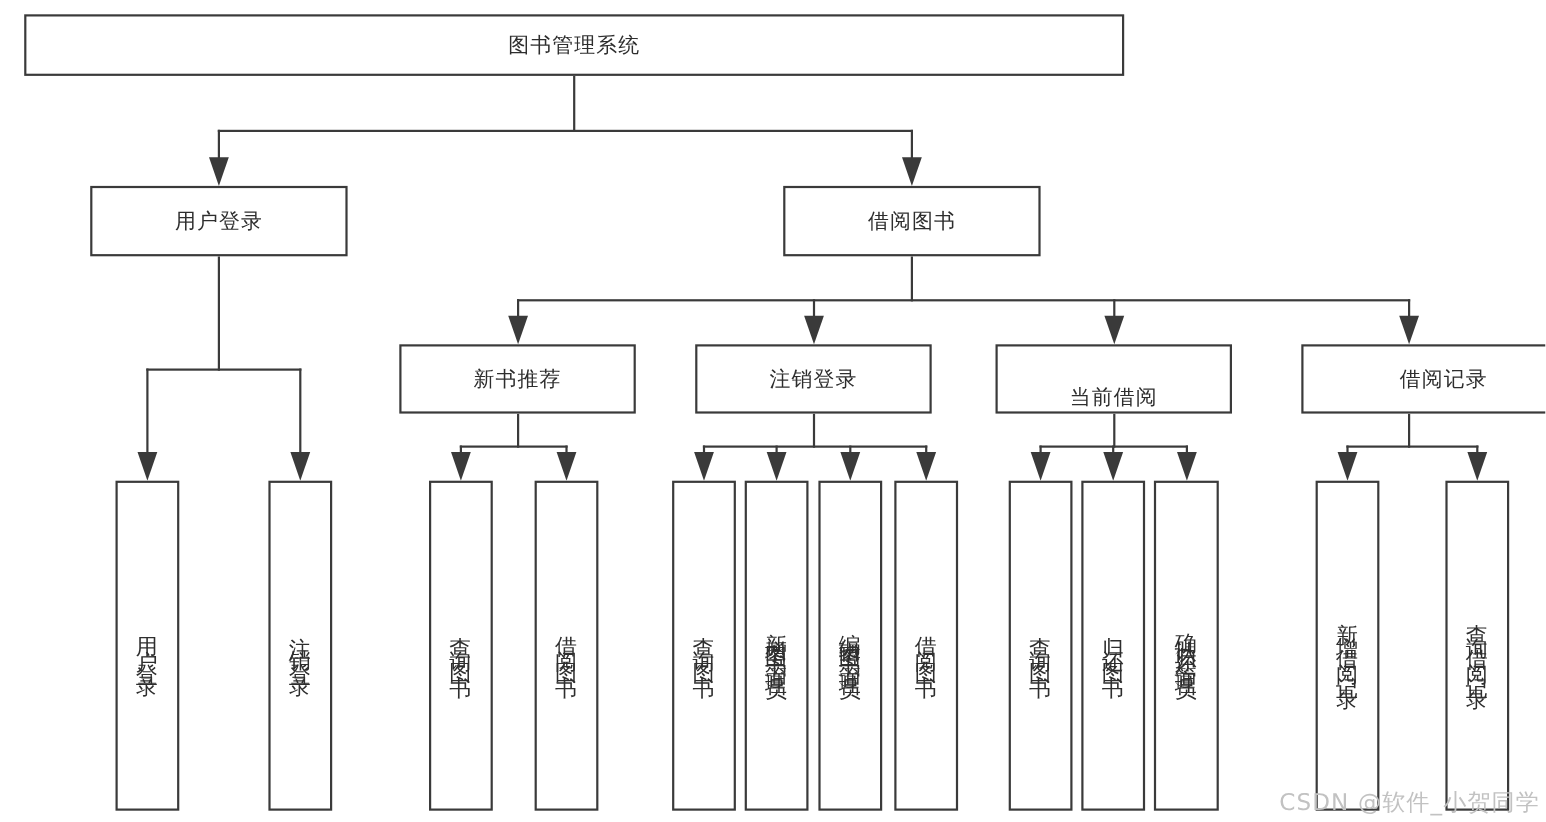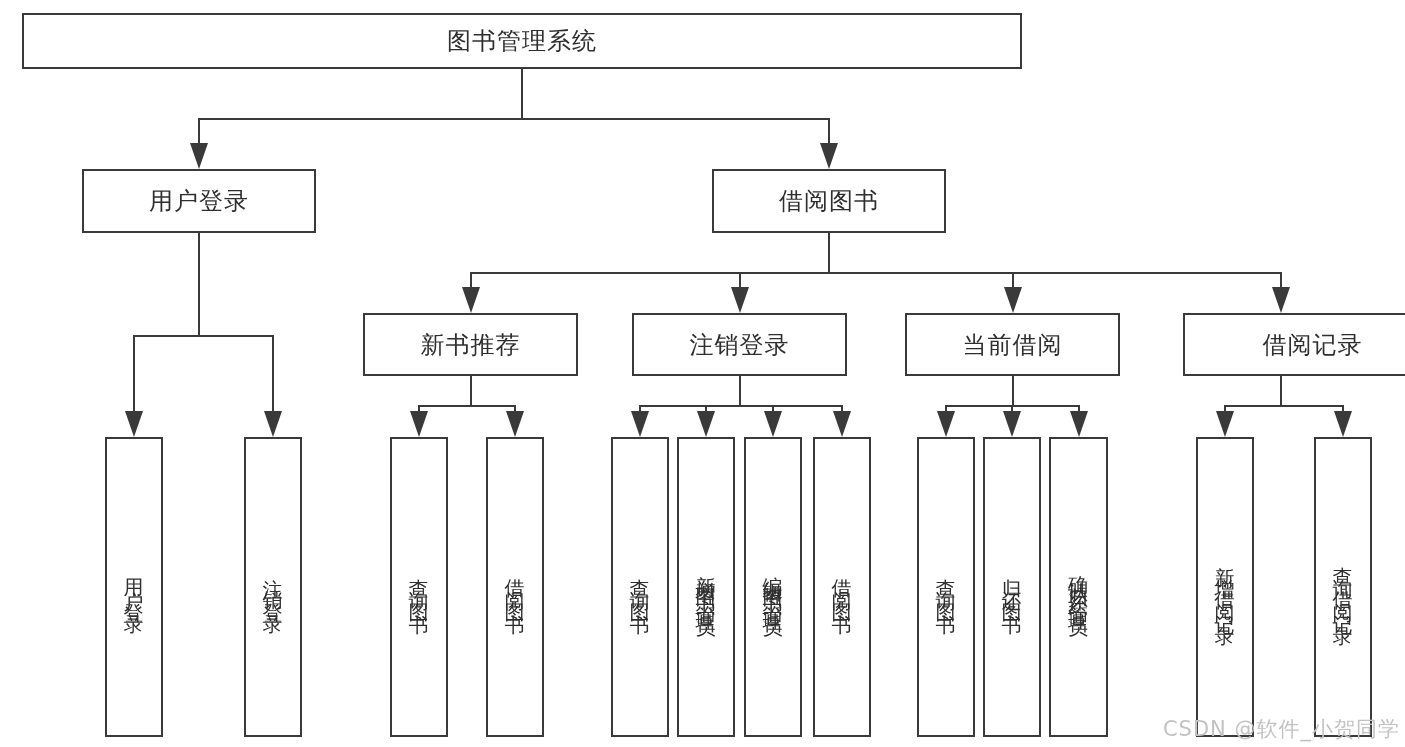--- a/index.html
+++ b/index.html
@@ -19,21 +19,21 @@
     position: absolute;
     box-sizing: border-box;
     border: 2px solid var(--line, #3a3a3a);
     background: #ffffff;
     display: flex;
     align-items: center;
     justify-content: center;
     color: var(--text, #2e2e2e);
   }
   .box.h .lbl {
-    font-size: 24px;
+    font-size: 19px;
     letter-spacing: 1px;
     white-space: nowrap;
   }
   .box.v .lbl {
     writing-mode: vertical-lr;
     text-orientation: mixed;
     font-size: 20px;
     line-height: 1;
   }
   .line {
@@ -125,21 +125,21 @@
       </div>
       <div class="box h" style="left: 712px; top: 169px; width: 234px; height: 64px;">
         <span class="lbl">借阅图书</span>
       </div>
       <div class="box h" style="left: 363px; top: 313px; width: 215px; height: 63px;">
         <span class="lbl">新书推荐</span>
       </div>
       <div class="box h" style="left: 632px; top: 313px; width: 215px; height: 63px;">
         <span class="lbl">注销登录</span>
       </div>
-      <div class="box h" style="left: 905px; top: 313px; width: 215px; height: 63px;">
+      <div class="box h" style="left: 905px; top: 313px; width: 215px; height: 63px; align-items: flex-end;">
         <span class="lbl">当前借阅</span>
       </div>
       <div class="box h" style="left: 1183px; top: 313px; width: 259px; height: 63px;">
         <span class="lbl">借阅记录</span>
       </div>
       <div class="box v" style="left: 105px; top: 437px; width: 58px; height: 300px;">
         <span class="lbl" style="letter-spacing: 12px;">用户登录</span>
       </div>
       <div class="box v" style="left: 244px; top: 437px; width: 58px; height: 300px;">
         <span class="lbl" style="letter-spacing: 12px;">注销登录</span>

